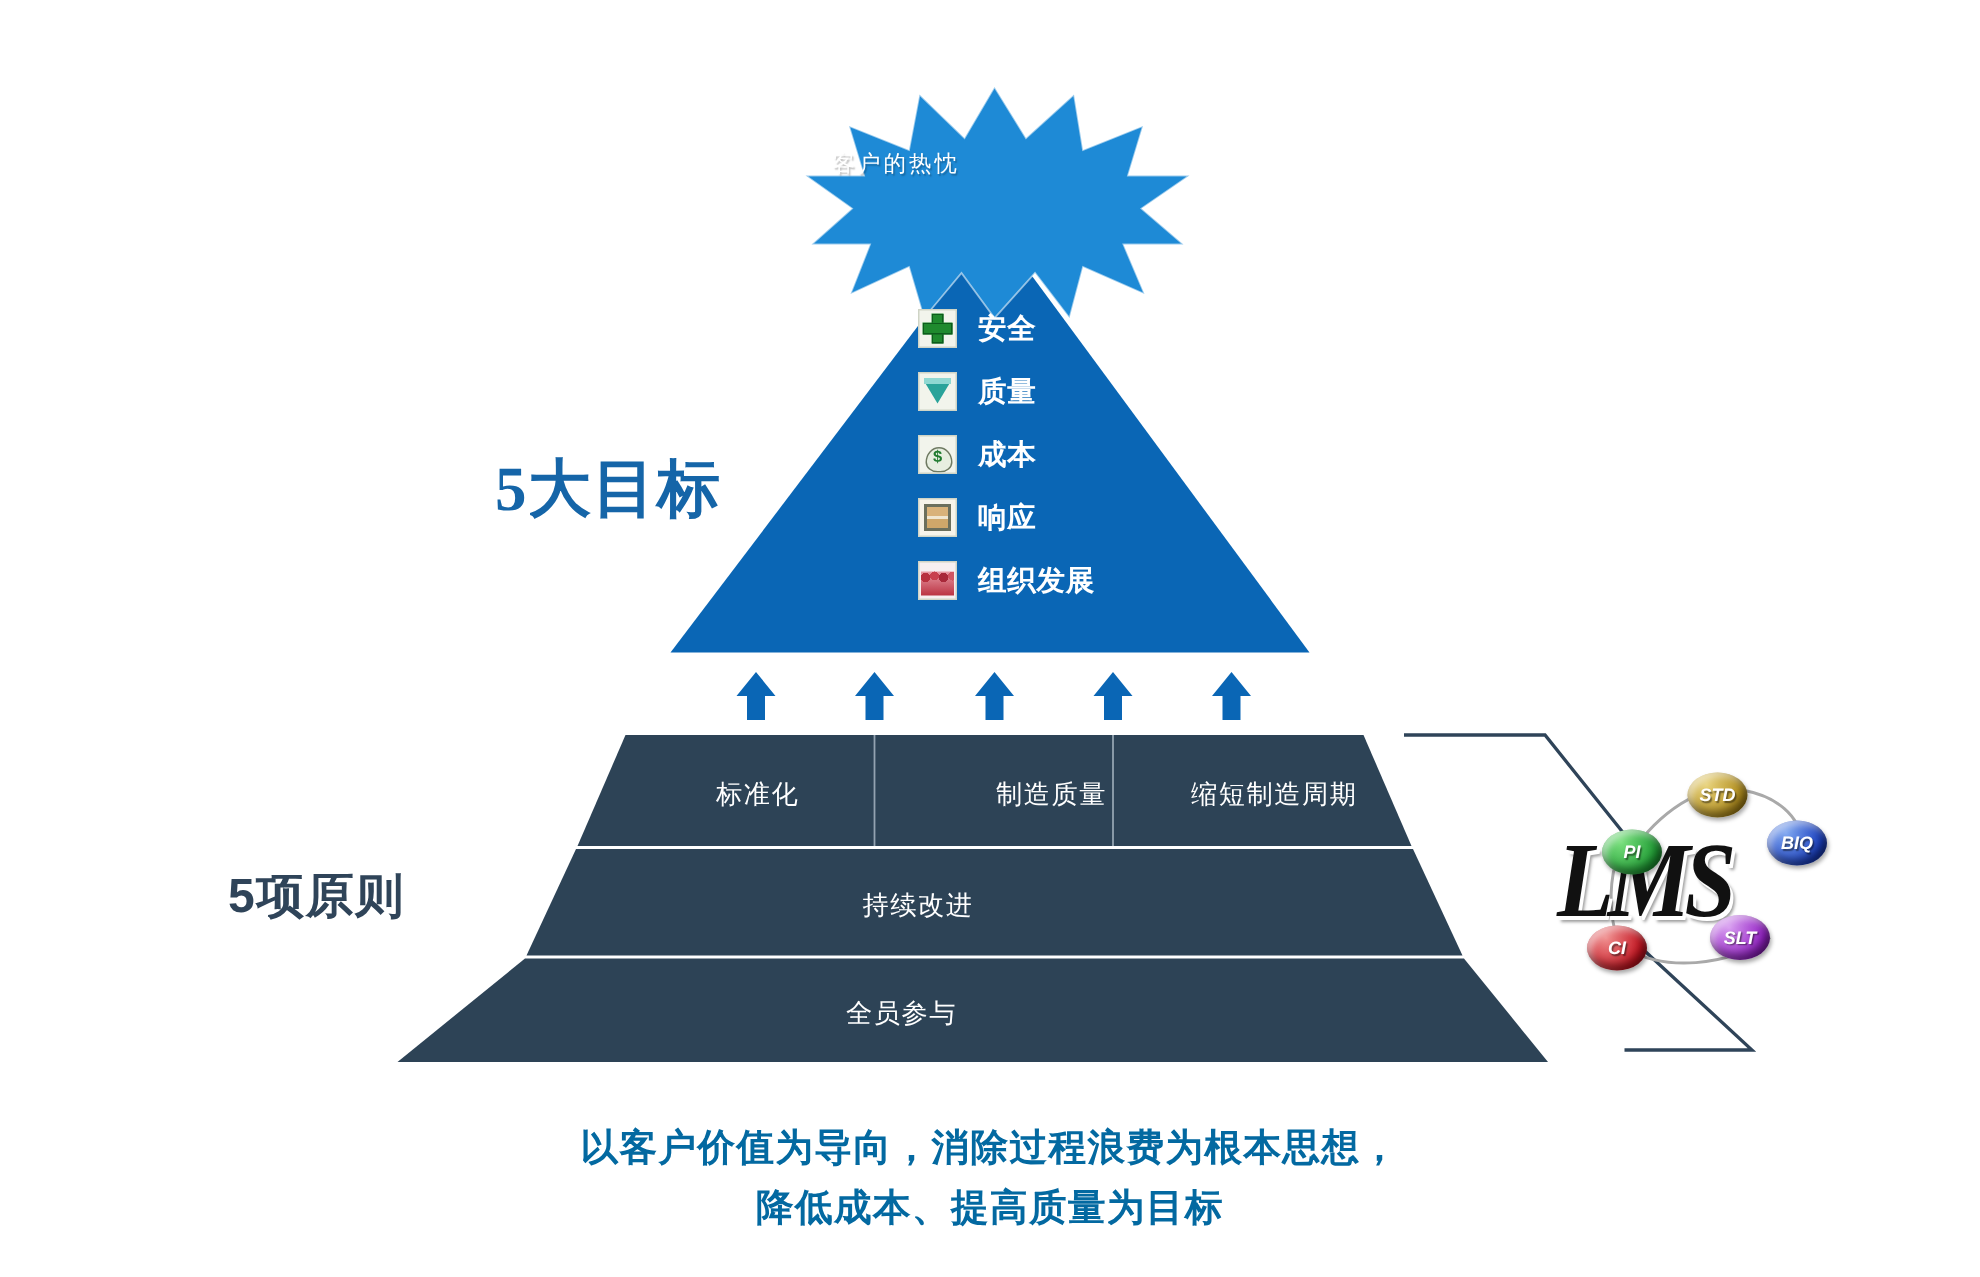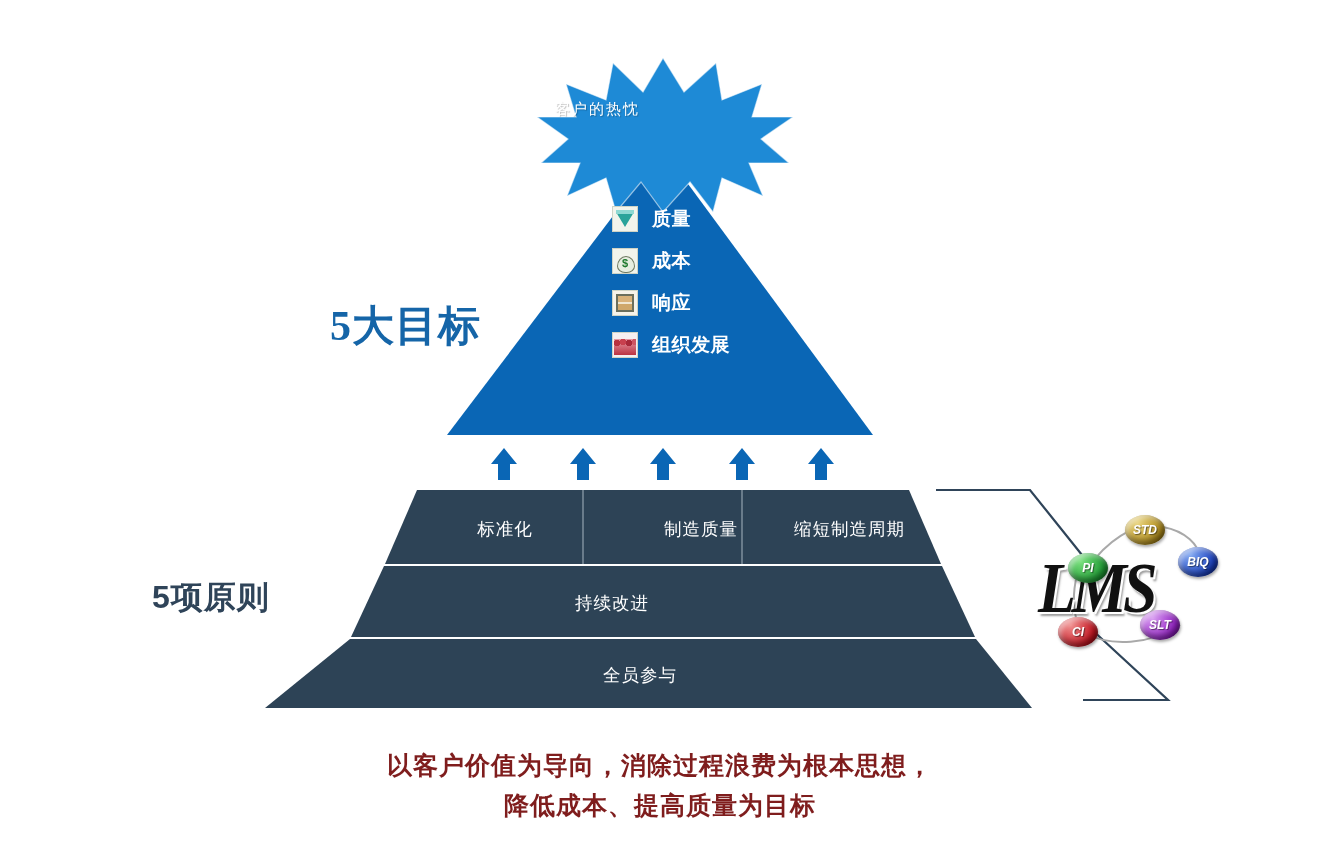--- a/index.html
+++ b/index.html
@@ -233,21 +233,21 @@
   #node-slt { left: 110px; top: 105px; background: radial-gradient(circle at 32% 28%, #d79bf0, #9320c4 70%, #541073); }
   #node-ci  { left: 28px;  top: 112px; background: radial-gradient(circle at 32% 28%, #f08e8e, #c3131f 70%, #6d0810); }
 
   
   #caption {
     position: absolute;
     left: 0;
     top: 745px;
     width: 1320px;
     text-align: center;
-    color: #7f1d1d;
+    color: #0369a1;
     font-size: 25px;
     font-weight: bold;
     line-height: 1.6;
     letter-spacing: 1px;
   }
 </style>
 </head>
 <body>
 
 <div id="stage">
@@ -281,20 +281,24 @@
     <g fill="none" stroke="#2f4459" stroke-width="2.2">
       <path d="M 936,490 L 1030,490 L 1090,565"></path>
       <path d="M 1090,628 L 1168,700 L 1083,700"></path>
     </g>
   </svg>
 
   <div id="burst-label">客户的热忱</div>
 
   <div class="goal-list">
 
+    <div class="goal-row">
+      <span class="goal-icon ic-cross"></span>
+      <span class="goal-label">安全</span>
+    </div>
 
     <div class="goal-row">
       <span class="goal-icon ic-diamond"></span>
       <span class="goal-label">质量</span>
     </div>
 
     <div class="goal-row">
       <span class="goal-icon ic-money"></span>
       <span class="goal-label">成本</span>
     </div>
@@ -310,21 +314,21 @@
     </div>
   </div>
 
   <div class="heading" id="goals-heading">5大目标</div>
   <div class="heading" id="principles-heading">5项原则</div>
 
   <div class="tier-text" style="left:430px; top:517px; width:150px;">标准化</div>
   <div class="tier-text" style="left:588px; top:517px; width:150px;text-align:right;">制造质量</div>
   <div class="tier-text" style="left:747px; top:517px; width:205px;">缩短制造周期</div>
   <div class="tier-text" style="left:0px; top:591px; width:1224px;">持续改进</div>
-  <div class="tier-text" style="left:0px; top:663px; width:1202px;padding-left:39px;">全员参与</div>
+  <div class="tier-text" style="left:0px; top:663px; width:1202px;">全员参与</div>
 
   <div id="lms-logo">
     <svg width="215" height="150" viewBox="0 0 215 150" style="position:absolute;left:0;top:0;">
       <path d="M 58,63 C 78,34 105,20 118,22" fill="none" stroke="#a9a9a9" stroke-width="2"></path>
       <path d="M 133,22 C 155,26 170,40 170,54" fill="none" stroke="#a9a9a9" stroke-width="2"></path>
       <path d="M 150,120 C 120,140 80,142 55,128" fill="none" stroke="#a9a9a9" stroke-width="2"></path>
       <path d="M 47,70 C 42,90 44,108 48,120" fill="none" stroke="#a9a9a9" stroke-width="2"></path>
     </svg>
     <div class="lms-word">LMS</div>
     <div class="node" id="node-pi">PI</div>

